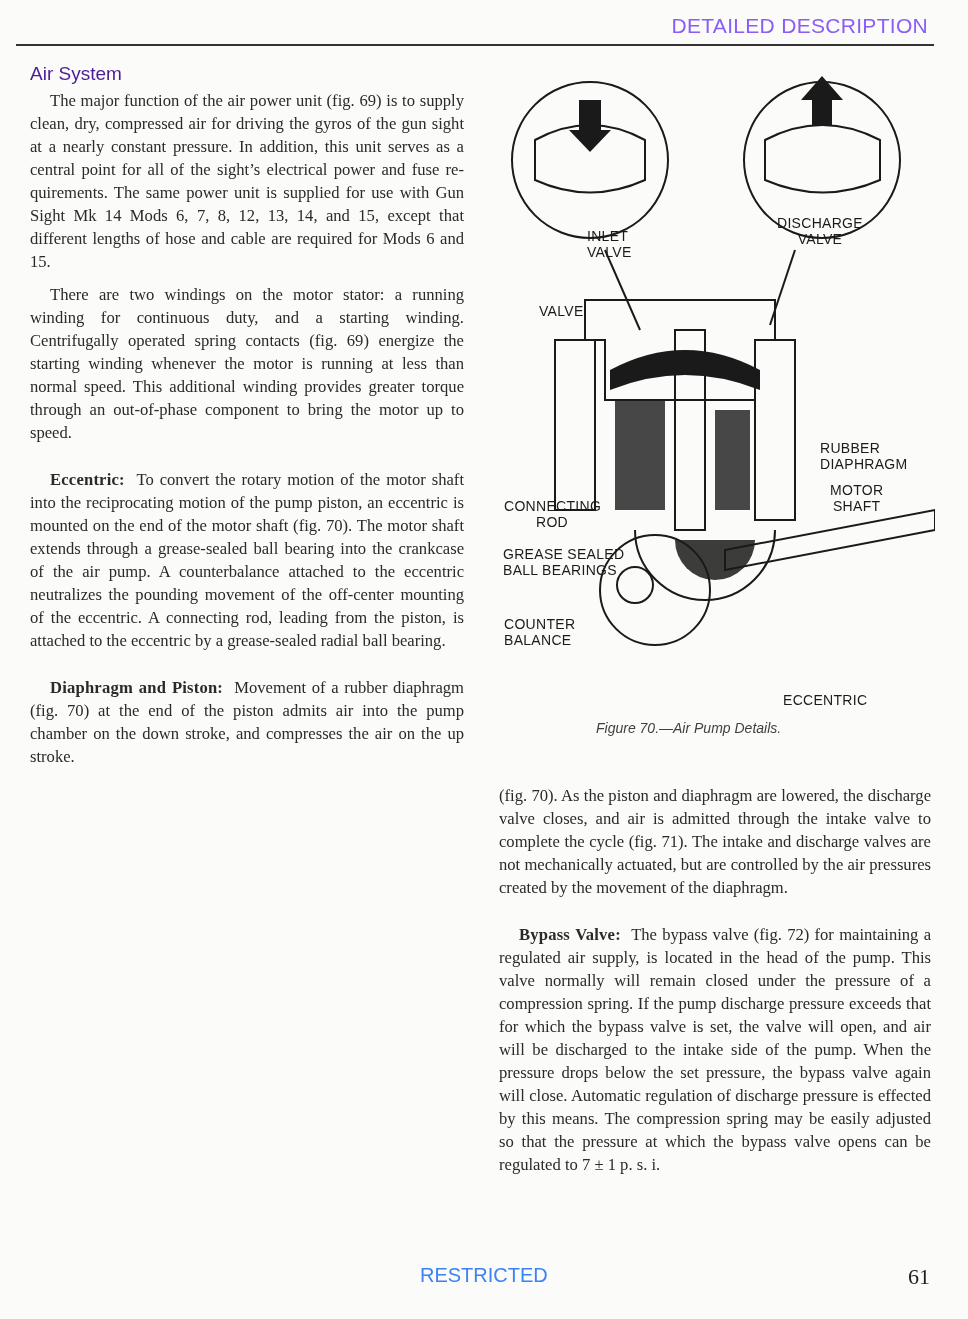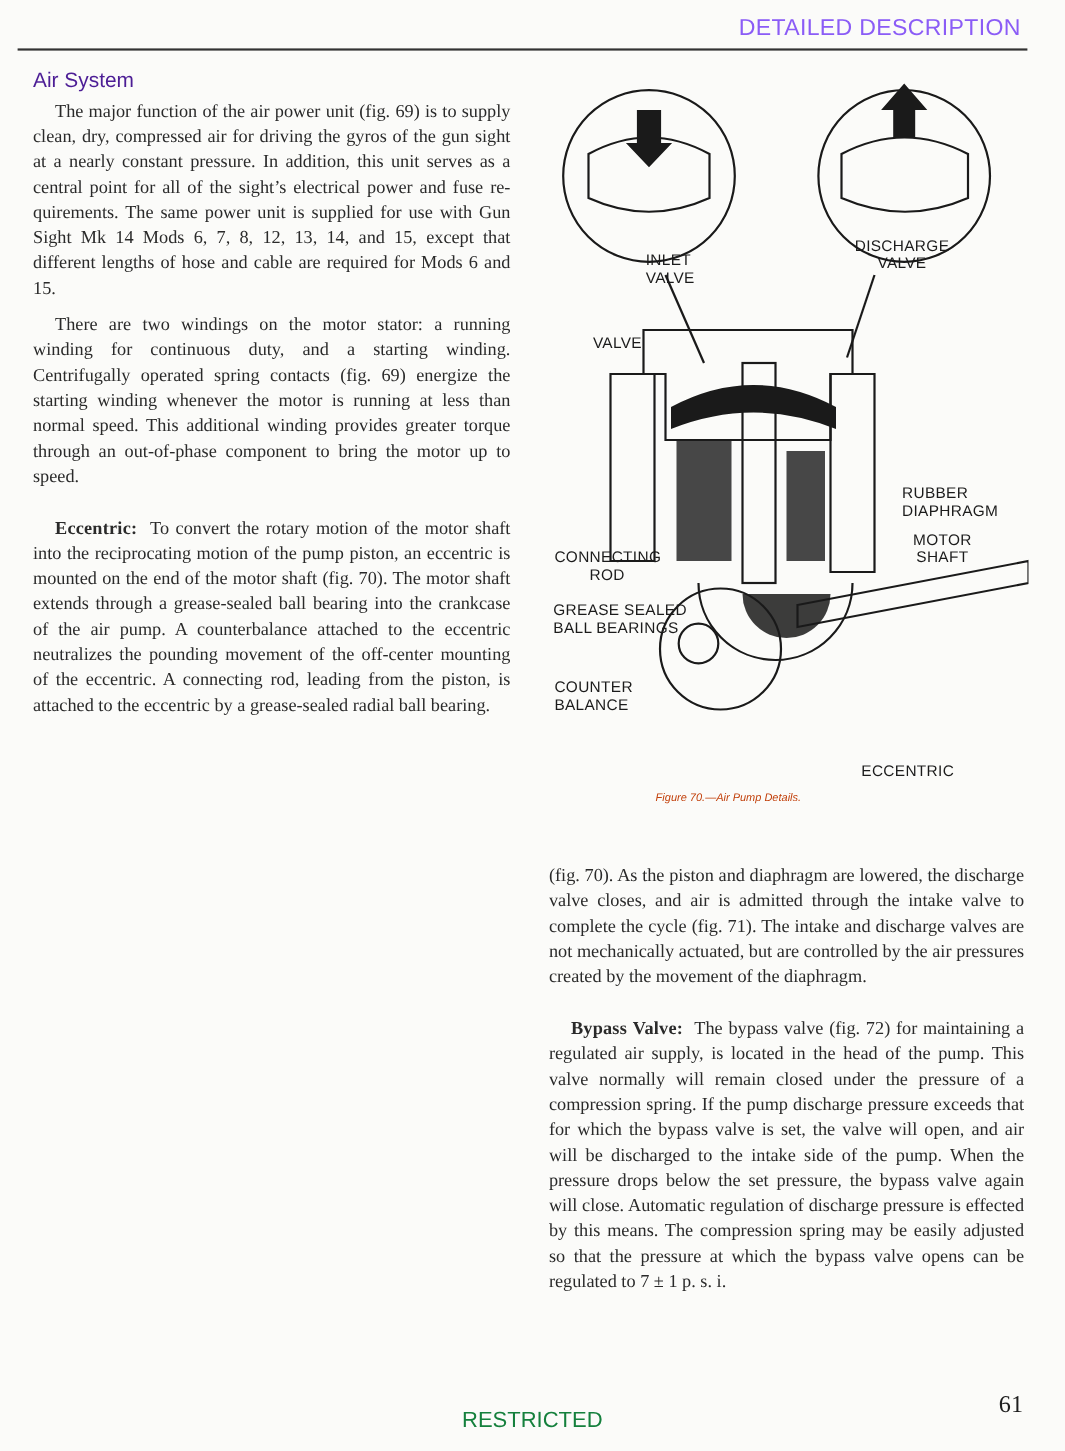--- a/index.html
+++ b/index.html
@@ -29,42 +29,43 @@
   .gap { margin-top: 24px !important; }
   .runin { font-weight: bold; letter-spacing: 0.2px; }
   .figure { position: absolute; left: 495px; top: 70px; width: 440px; height: 670px; }
   .fig-label {
     position: absolute; font-family: "Liberation Sans", "DejaVu Sans", sans-serif;
     font-size: 14px; line-height: 16px; color: #1b1b1b; letter-spacing: 0.3px;
   }
   .caption {
     position: absolute; left: 596px; top: 720px;
     font-family: "Liberation Sans", "DejaVu Sans", sans-serif;
-    font-style: italic; font-size: 10px; color: #c2410c;
+    font-style: italic; font-size: 14px; color: #404040;
   }
   .footer-left {
     position: absolute; left: 420px; top: 1264px;
-    font-family: "Liberation Sans", "DejaVu Sans", sans-serif; font-size: 20px; color: #15803d; margin-top: 16px;
+    font-family: "Liberation Sans", "DejaVu Sans", sans-serif; font-size: 20px; color: #3b82f6;
   }
   .footer-right {
     position: absolute; left: 908px; top: 1264px;
     font-family: Liberation Serif, serif; font-size: 22px; color: #1e1e1e;
   }
 </style>
 </head>
 <body>
 
 <div class="running-head">DETAILED DESCRIPTION</div>
 <div class="rule"></div>
 
 <div class="col col-left">
   <h2 class="section-title">Air System</h2>
   <p>The major function of the air power unit (fig. 69) is to supply clean, dry, compressed air for driving the gyros of the gun sight at a nearly constant pres­sure. In addition, this unit serves as a central point for all of the sight’s electrical power and fuse re­quirements. The same power unit is supplied for use with Gun Sight Mk 14 Mods 6, 7, 8, 12, 13, 14, and 15, except that different lengths of hose and cable are required for Mods 6 and 15.</p>
   <p>There are two windings on the motor stator: a running winding for continuous duty, and a starting winding. Centrifugally operated spring contacts (fig. 69) energize the starting winding whenever the motor is running at less than normal speed. This additional winding provides greater torque through an out-of-phase component to bring the motor up to speed.</p>
   <p class="gap"><span class="runin">Eccentric:</span>&nbsp; <span>To convert the rotary motion of the motor shaft into the reciprocating motion of the pump piston, an eccentric is mounted on the end of the motor shaft (fig. 70). The motor shaft extends through a grease-sealed ball bearing into the crank­case of the air pump. A counterbalance attached to the eccentric neutralizes the pounding movement of the off-center mounting of the eccentric. A connect­ing rod, leading from the piston, is attached to the eccentric by a grease-sealed radial ball bearing.</span></p>
+  <p class="gap"><span class="runin">Diaphragm and Piston:</span>&nbsp; <span>Movement of a rub­ber diaphragm (fig. 70) at the end of the piston admits air into the pump chamber on the down stroke, and compresses the air on the up stroke.</span></p>
 </div>
 
 <div class="figure">
   <svg width="440" height="650" viewBox="0 0 440 650">
     <g fill="none" stroke="#1a1a1a" stroke-width="2">
       <circle cx="95" cy="90" r="78"></circle>
       <circle cx="327" cy="90" r="78"></circle>
       <path d="M40 70 q55 -30 110 0 v40 q-55 25 -110 0 z"></path>
       <path d="M270 70 q57 -30 115 0 v40 q-57 25 -115 0 z"></path>
       <line x1="110" y1="180" x2="145" y2="260"></line>

